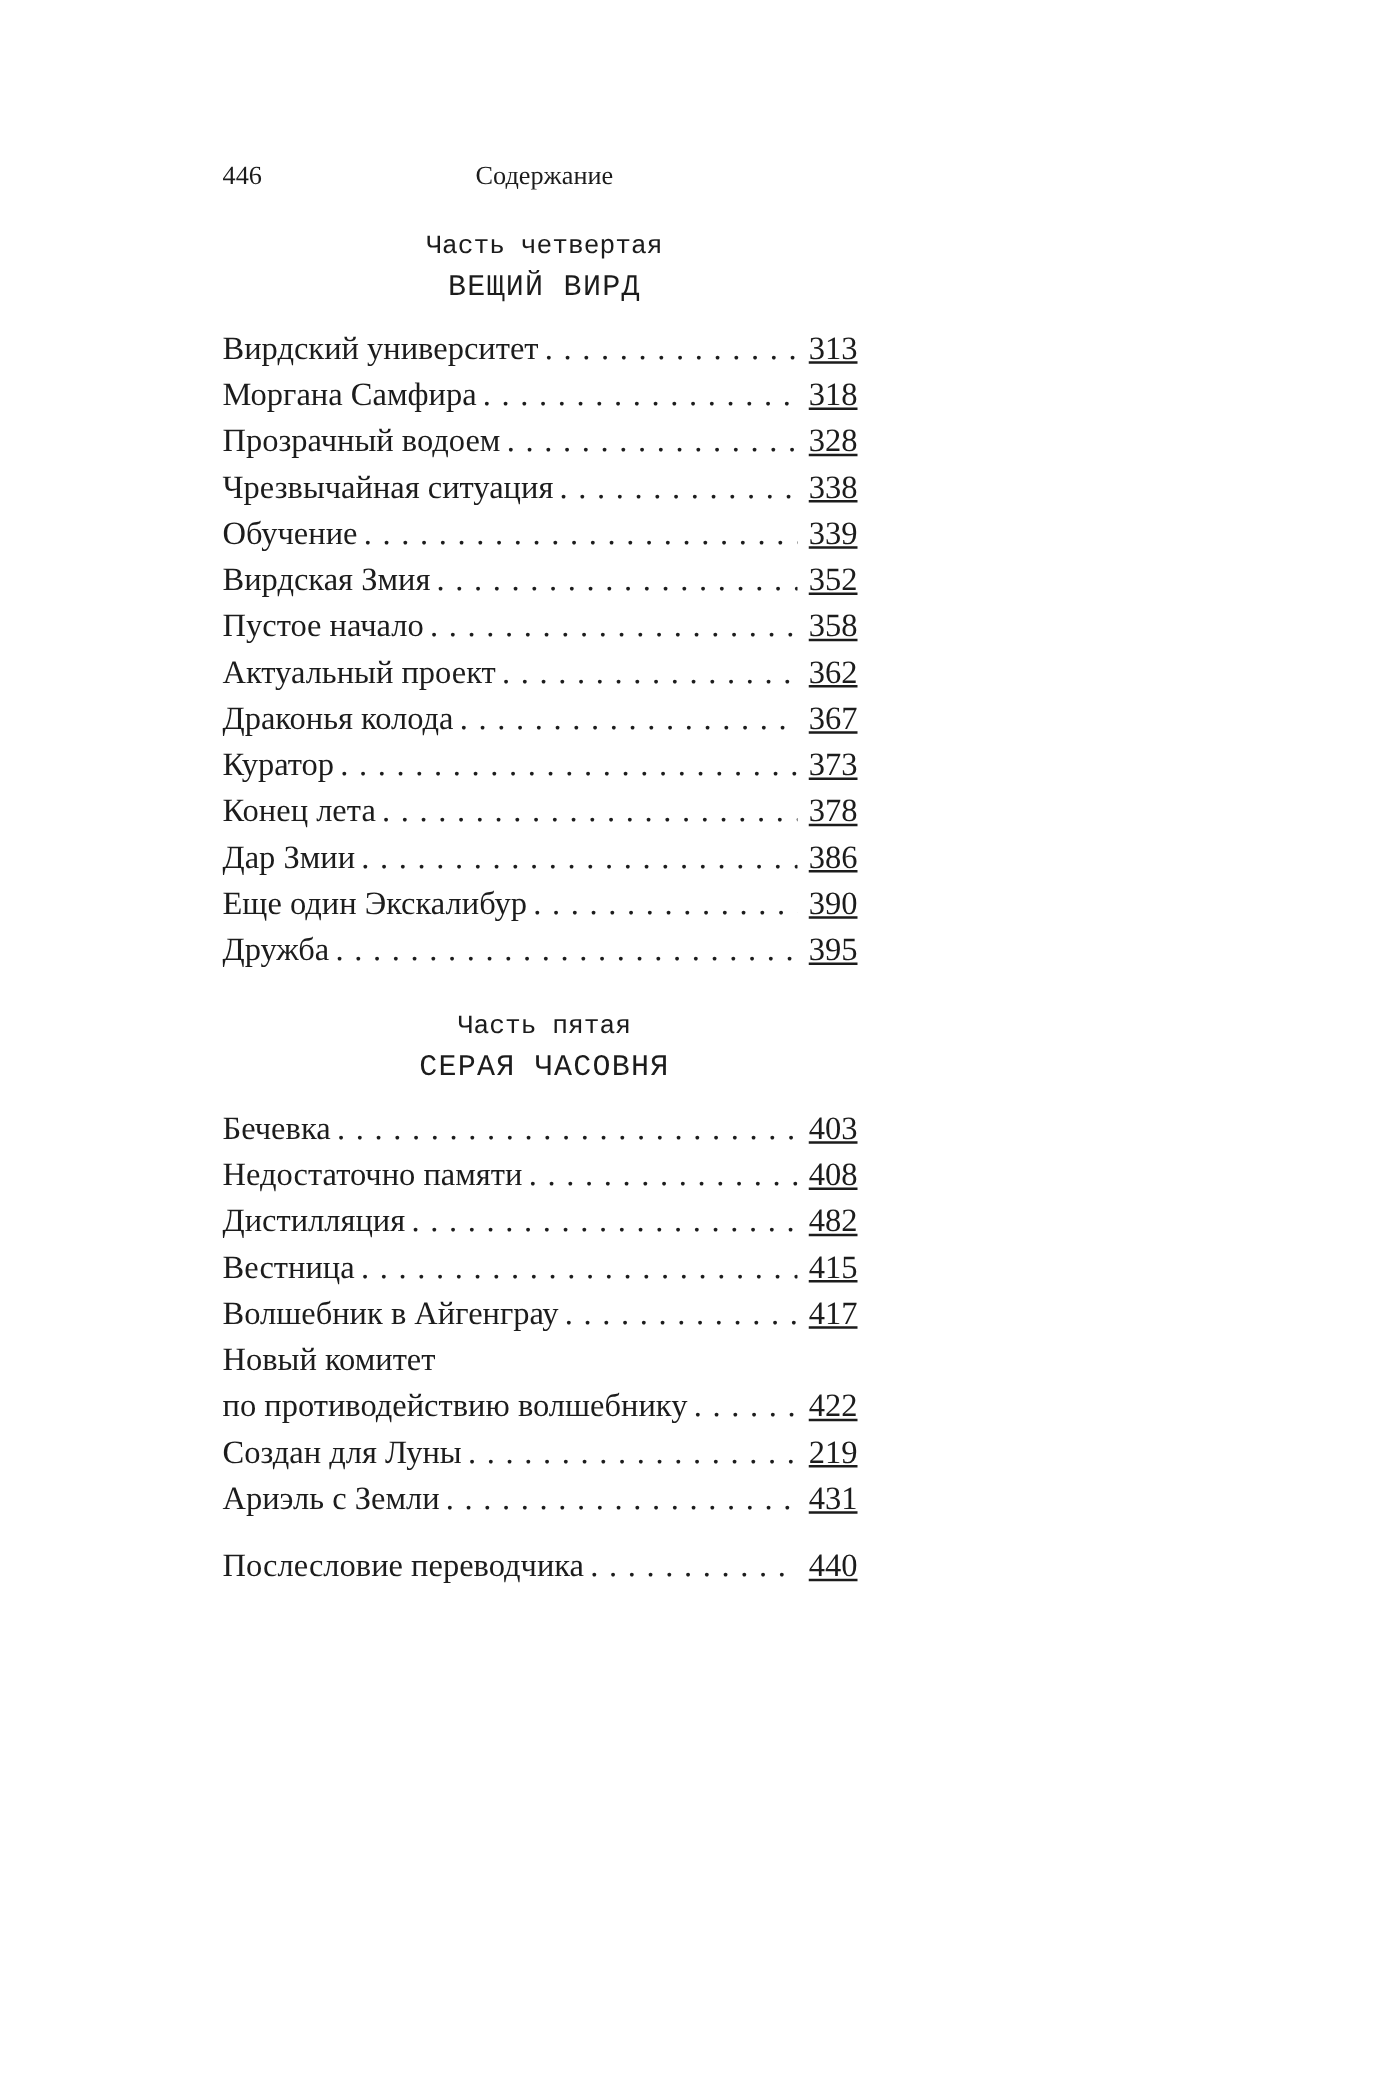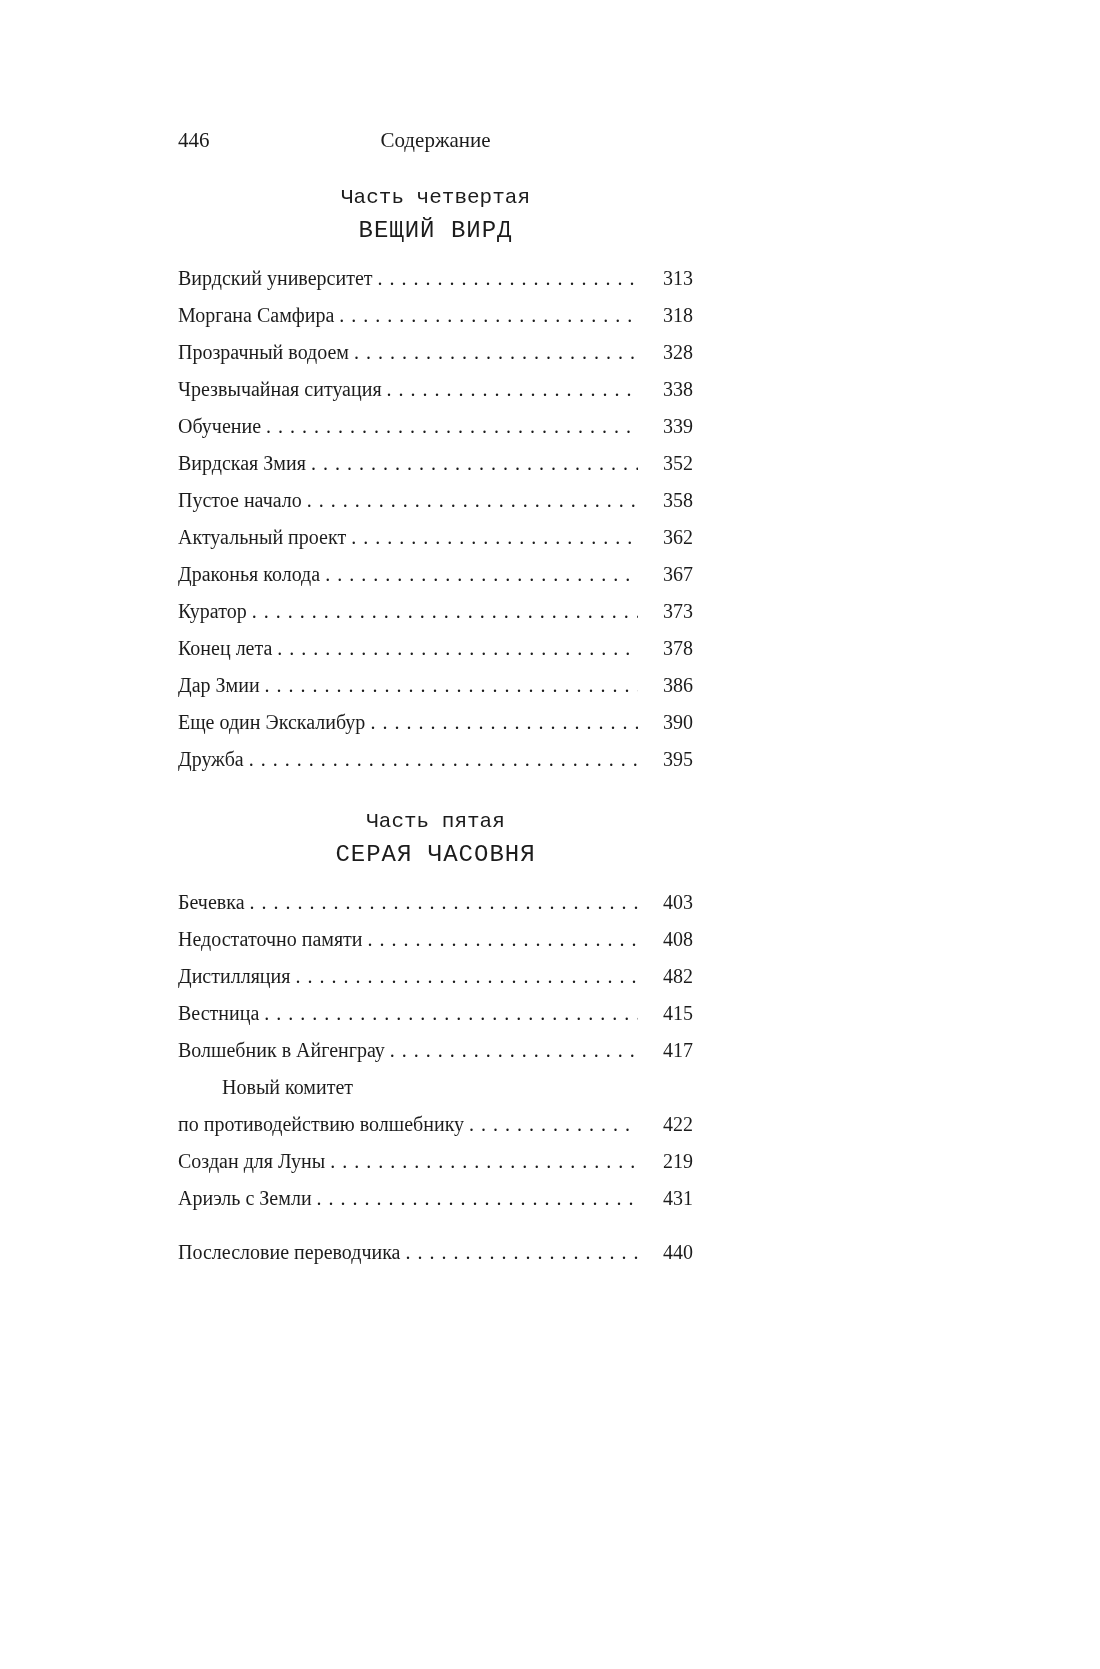--- a/index.html
+++ b/index.html
@@ -49,25 +49,24 @@
     font-size: 21px;
     line-height: 32px;
   }
   .part-title {
     font-size: 24px;
     line-height: 34px;
     letter-spacing: 1px;
   }
   
   .toc-list { margin: 0; }
-  .entry { font-size: 20px; }
+  .entry { font-size: 26px; }
   .preline {
     line-height: 37px;
     white-space: nowrap;
-    margin-left: 44px;
   }
   .row {
     display: flex;
     align-items: baseline;
     line-height: 37px;
   }
   .title {
     white-space: nowrap;
     padding-right: 5px;
   }
@@ -76,23 +75,23 @@
     overflow: hidden;
     white-space: nowrap;
     min-width: 20px;
   }
   .leader::after {
     content: ". . . . . . . . . . . . . . . . . . . . . . . . . . . . . . . . . . . . . . . . . . . . . . . . . . . . . . . . . . . . . . . . . . . . . . . . . . . . . . . . . . . . . . . . . . . . . . . . . . . . . . . . . . . . . . . . . . . .";
     letter-spacing: 1px;
   }
   .pageno {
     min-width: 46px;
-    text-align: right;
     padding-left: 9px;
     white-space: nowrap;
+    text-decoration: underline;
   }
   .footer-block {
     margin-top: 17px;
   }
 </style>
 </head>
 <body>
 
 <div class="page">
 

